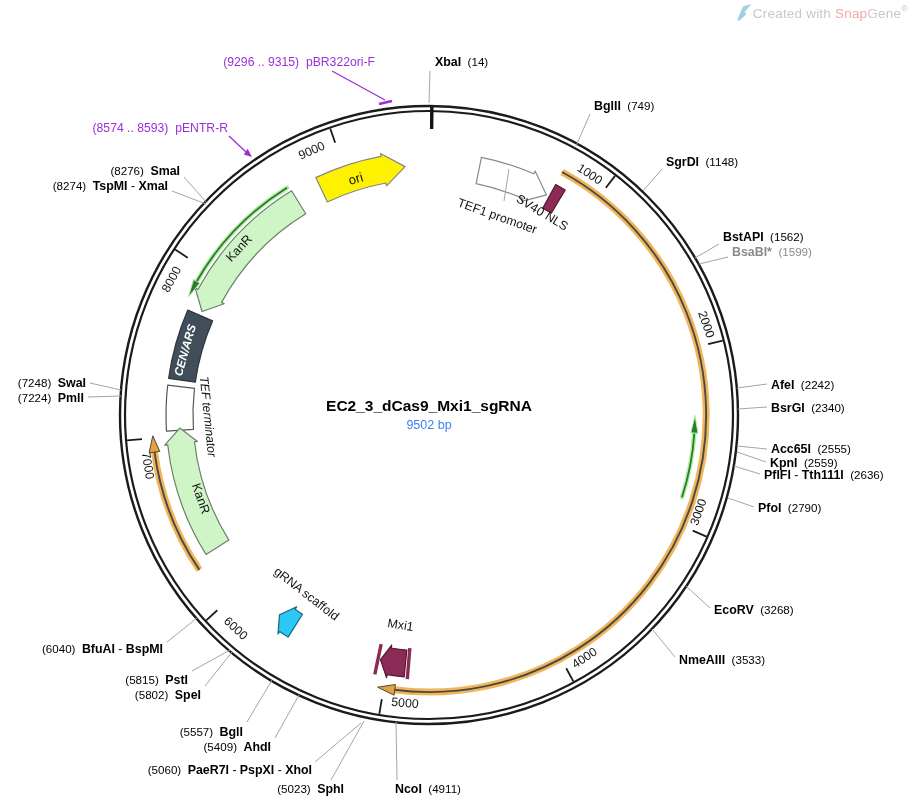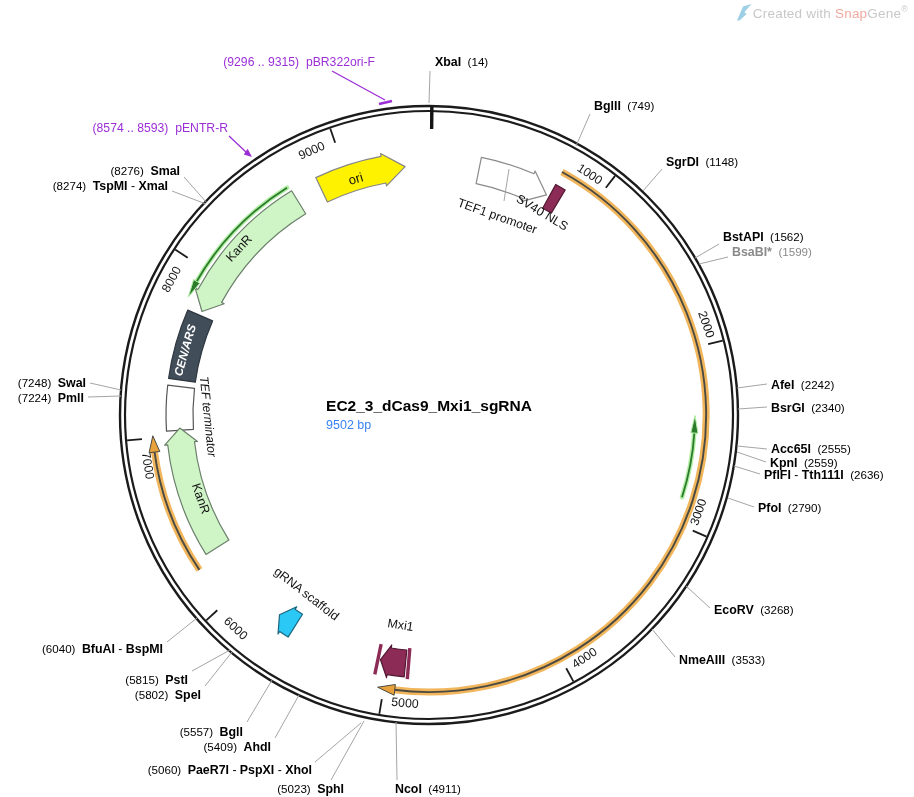--- a/index.html
+++ b/index.html
@@ -1,20 +1,20 @@
 <!DOCTYPE html>
 <html><head>
 <meta charset="utf-8">
 <style>
   html,body{margin:0;padding:0;background:#fff;}
   .stage{position:relative;width:914px;height:797px;background:#fff;overflow:hidden;
          font-family:"Liberation Sans",sans-serif;}
   svg text{font-family:"Liberation Sans",sans-serif;}
   .title-block{position:absolute;left:429px;top:414px;transform:translate(-50%,-50%);
-               pointer-events:none;}
+               text-align:center;pointer-events:none;}
   .title-main{font-size:15.5px;font-weight:bold;color:#000;white-space:nowrap;}
   .title-sub{font-size:12.5px;color:#3b82f6;margin-top:3px;}
   .wm{position:absolute;top:3px;right:6px;display:flex;align-items:center;}
   .wm-text{font-size:13.5px;color:#c8c8c8;letter-spacing:.2px;}
   .wm-snap{color:#f1aaa2;}
   .wm-reg{font-size:9px;vertical-align:super;}
 </style>
 </head>
 <body>
 

